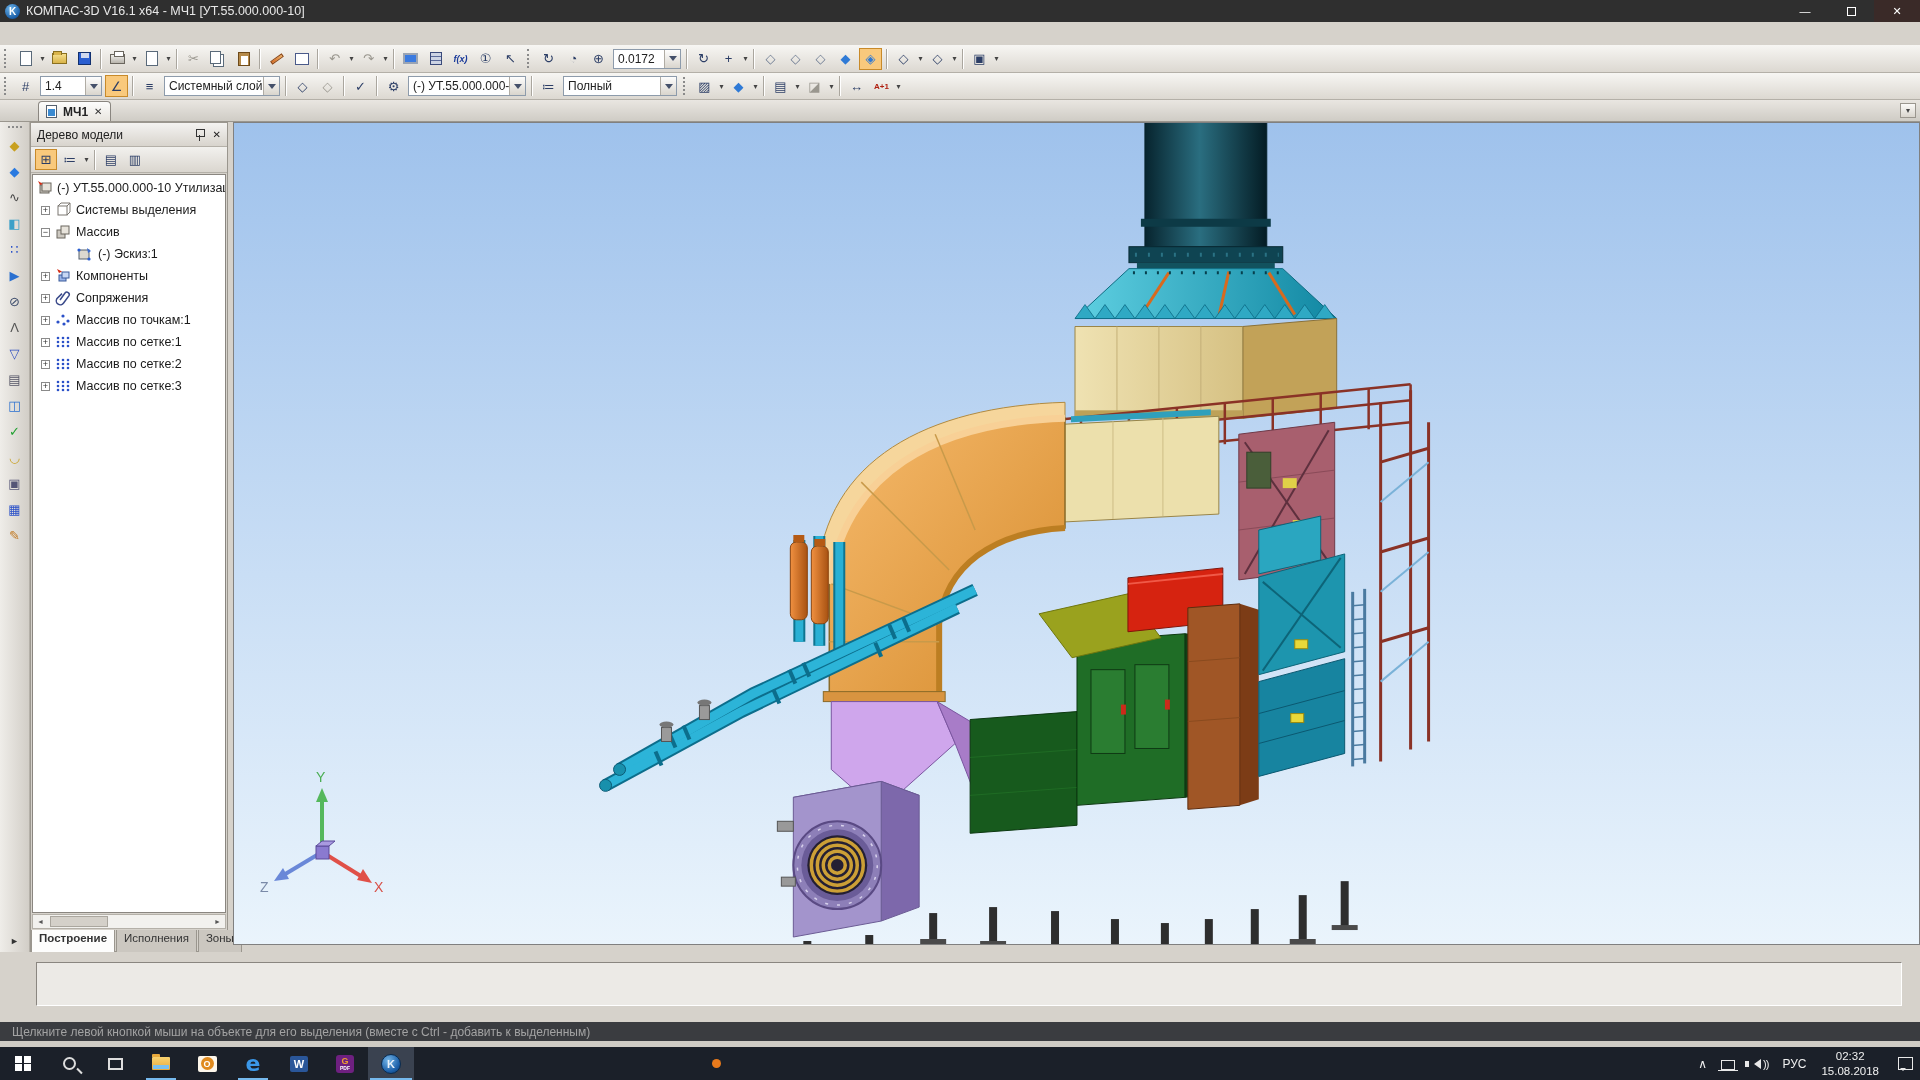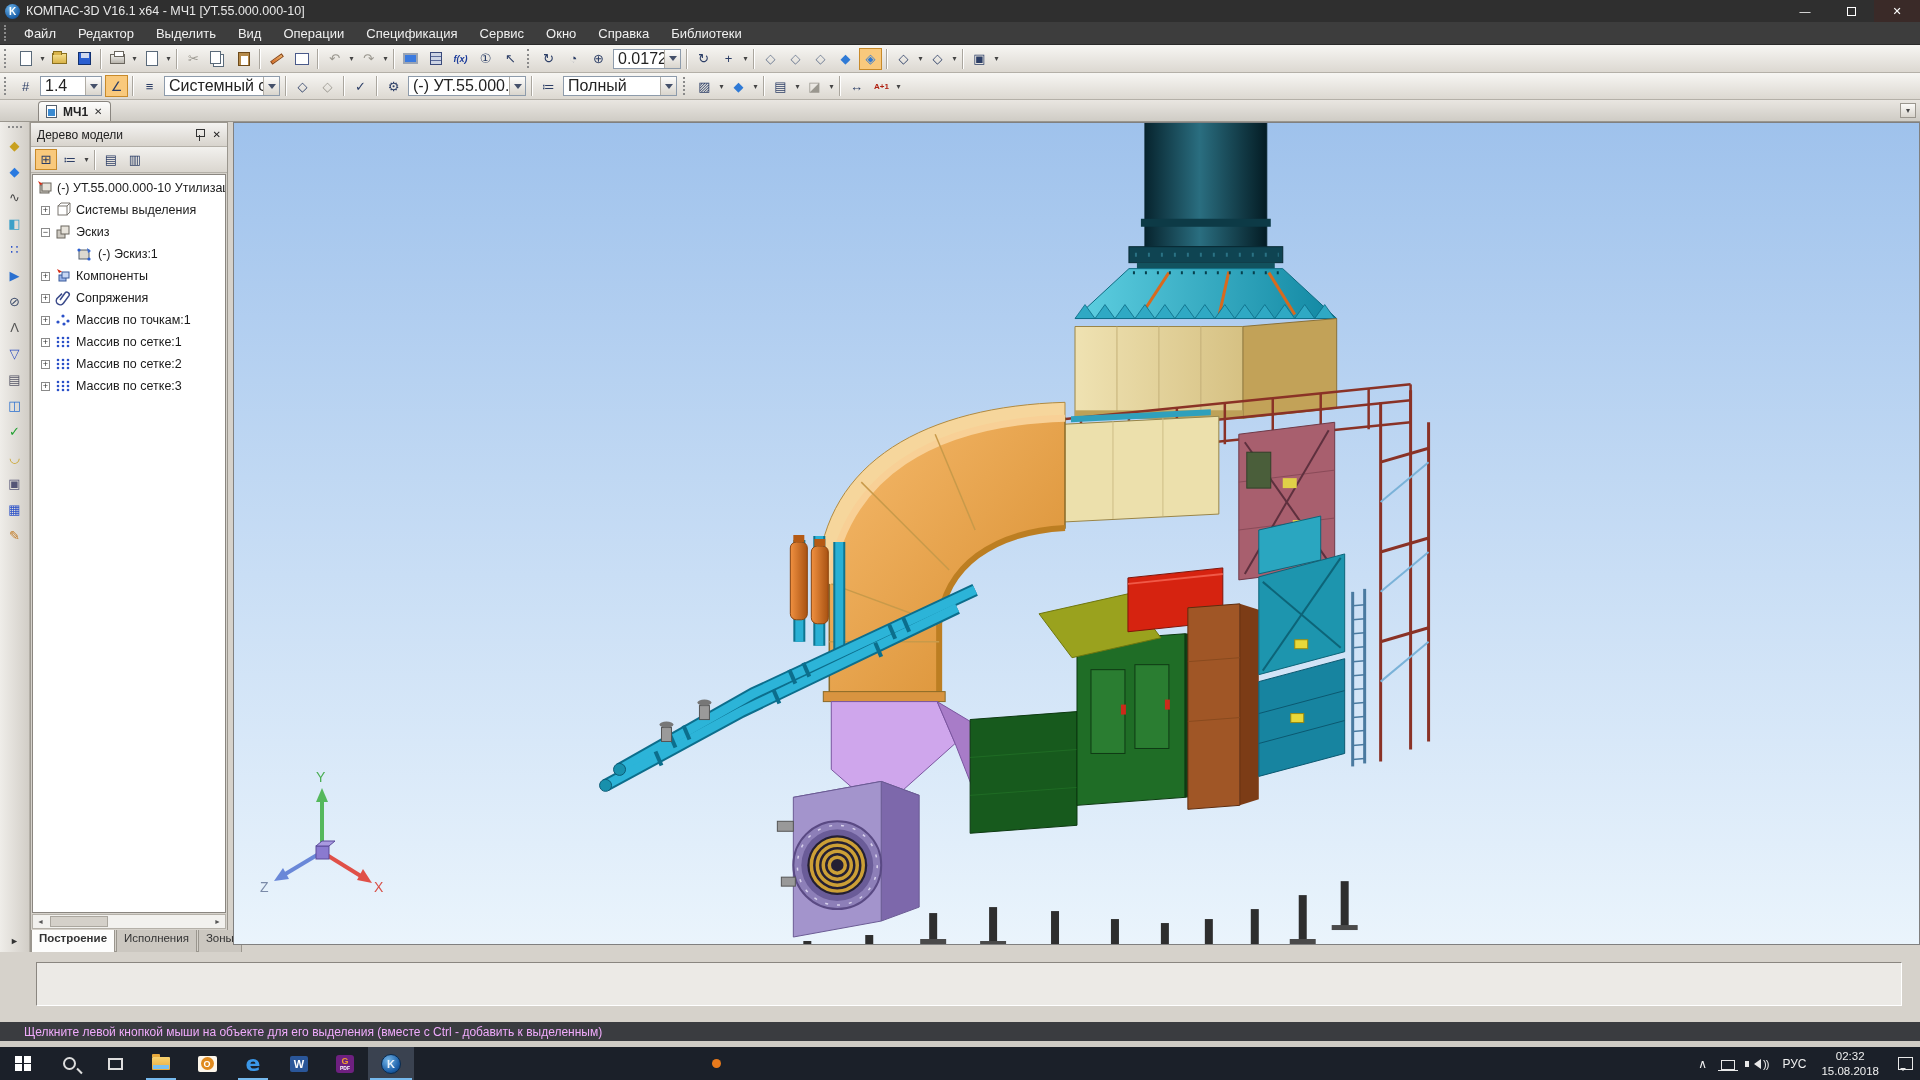--- a/index.html
+++ b/index.html
@@ -31,21 +31,21 @@
   .tb1 { top:45px; height:28px; }
   .tb2 { top:73px; height:27px; }
   .sep { width:2px; height:20px; margin:0 3px; border-left:1px solid #aaa69e; border-right:1px solid #fff; }
   .tbi { width:23px; height:22px; margin:0 1px; display:flex; align-items:center; justify-content:center;
     border:1px solid transparent; font-size:13px; color:#2c3e66; position:relative; }
   .tbi.dis { color:#9a978f; }
   .tbi.pressed { background:#f9c97c; border:1px solid #c88a2a; }
   .dd { width:9px; height:22px; display:flex; align-items:center; justify-content:center; font-size:8px; color:#444; }
   .combo { height:20px; background:#fff; border:1px solid #8d9bab; display:flex; align-items:center;
     margin:0 2px; overflow:hidden; white-space:nowrap; }
-  .combo .cval { padding:0 4px; font-size:16px; flex:1 1 auto; overflow:hidden; }
+  .combo .cval { padding:0 4px; font-size:12px; flex:1 1 auto; overflow:hidden; }
   .combo .cbtn { width:16px; height:18px; flex:0 0 16px; background:linear-gradient(#fdfdfd,#d9d5cd);
     border-left:1px solid #b0aca4; display:flex; align-items:center; justify-content:center; }
   .tri { width:0; height:0; border:4px solid transparent; border-top:5px solid #44506a; margin-top:4px; }
   
   .ic { display:block; }
   .ic-sheet { width:12px; height:15px; background:#fff; border:1px solid #5a6a7a; }
   .ic-folder { width:15px; height:11px; background:linear-gradient(#f5df8e,#d9b44a); border:1px solid #8a7020; position:relative; }
   .ic-folder:before { content:""; position:absolute; left:0; top:-3px; width:7px; height:3px; background:#d9b44a; border:1px solid #8a7020; border-bottom:none; }
   .ic-save { width:13px; height:13px; background:#2a5ed0; border:1px solid #12306e; position:relative; }
   .ic-save:before { content:""; position:absolute; left:2px; top:0; width:8px; height:5px; background:#cfd8ee; }
@@ -130,21 +130,21 @@
     background:linear-gradient(#9fc2ec, #c9def5 55%, #eaf4fc); border:1px solid #808080; overflow:hidden; }
   .viewport svg.model { position:absolute; left:0; top:0; width:100%; height:100%; }
   .triad { position:absolute; left:26px; bottom:50px; width:130px; height:130px; }
   .triad text { font-size:14px; font-family:"Liberation Sans",sans-serif; }
 
   
   .propzone { position:absolute; left:0; top:952px; width:1920px; height:70px; background:#d6d2cb; }
   .propbar { position:absolute; left:36px; top:10px; width:1866px; height:44px; background:#eceae6;
     border:1px solid #8a8680; border-right-color:#fff; border-bottom-color:#fff; }
   .statusbar { position:absolute; left:0; top:1022px; width:1920px; height:19px; background:#3a3c40;
-    color:#f0abfc; font-size:12px; display:flex; align-items:center; padding-left:24px; }
+    color:#a3a3a3; font-size:12px; display:flex; align-items:center; padding-left:12px; }
   .tbgap { position:absolute; left:0; top:1041px; width:1920px; height:6px; background:#cfccc5; }
 
   
   .taskbar { position:absolute; left:0; top:1047px; width:1920px; height:33px; background:#1b2029;
     display:flex; align-items:stretch; color:#fff; }
   .tk { width:46px; display:flex; align-items:center; justify-content:center; position:relative; }
   .tk .under { position:absolute; left:8px; right:8px; bottom:0; height:2px; background:#76b9ed; }
   .tk.activeapp { background:#3a4250; }
   .tk.activeapp .under { left:2px; right:2px; }
   .startgrid { display:grid; grid-template-columns:7px 7px; grid-template-rows:7px 7px; gap:1.5px; }
@@ -186,33 +186,20 @@
     <span>КОМПАС-3D V16.1 x64 - МЧ1 [УТ.55.000.000-10]</span>
     <div class="winbtns">
       <span class="winbtn">—</span>
       <span class="winbtn">
           <span class="maxbox"></span>
         </span>
       <span class="winbtn close">✕</span>
     </div>
   </div>
 
-  <div class="menubar">
-    <span class="grip"></span>
-    <span class="mi">Файл</span>
-    <span class="mi">Редактор</span>
-    <span class="mi">Выделить</span>
-    <span class="mi">Вид</span>
-    <span class="mi">Операции</span>
-    <span class="mi">Спецификация</span>
-    <span class="mi">Сервис</span>
-    <span class="mi">Окно</span>
-    <span class="mi">Справка</span>
-    <span class="mi">Библиотеки</span>
-  </div>
 
   <div class="toolbar tb1">
     <span class="grip"></span>
     <span class="tbi">
         <span class="ic ic-sheet"></span>
       </span>
     <span class="dd">▾</span>
     <span class="tbi">
         <span class="ic ic-folder"></span>
       </span>
@@ -427,21 +414,21 @@
           <span>Системы выделения</span>
         </div>
         <div class="trow">
           <span class="tg">−</span>
           <span class="ticon">
             <svg width="16" height="16">
                 <rect x="2" y="6" width="8" height="8" fill="#cdc9c1" stroke="#6a665e"></rect>
                 <rect x="6" y="2" width="8" height="8" fill="#e8e4dc" stroke="#6a665e"></rect>
               </svg>
           </span>
-          <span>Эскиз</span>
+          <span>Массив</span>
         </div>
         <div class="trow child">
           <span class="tg none"></span>
           <span class="ticon">
             <svg width="16" height="16">
                 <rect x="2" y="4" width="10" height="9" fill="#dcd8d0" stroke="#55606e"></rect>
                 <circle cx="2" cy="4" r="1.6" fill="#2a5ed0"></circle>
                 <circle cx="12" cy="13" r="1.6" fill="#2a5ed0"></circle>
                 <path d="M10,2 l4,3 -3,2 z" fill="#3a6ad0"></path>
               </svg>

